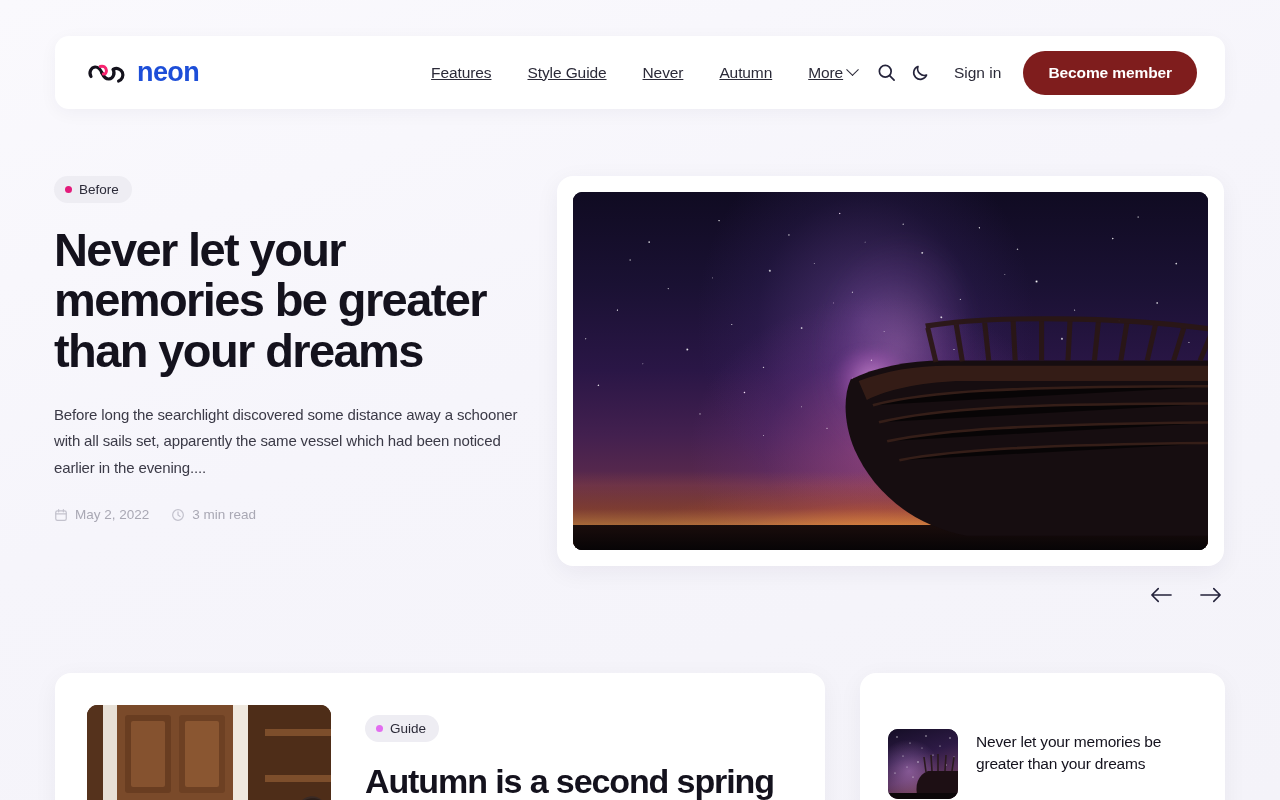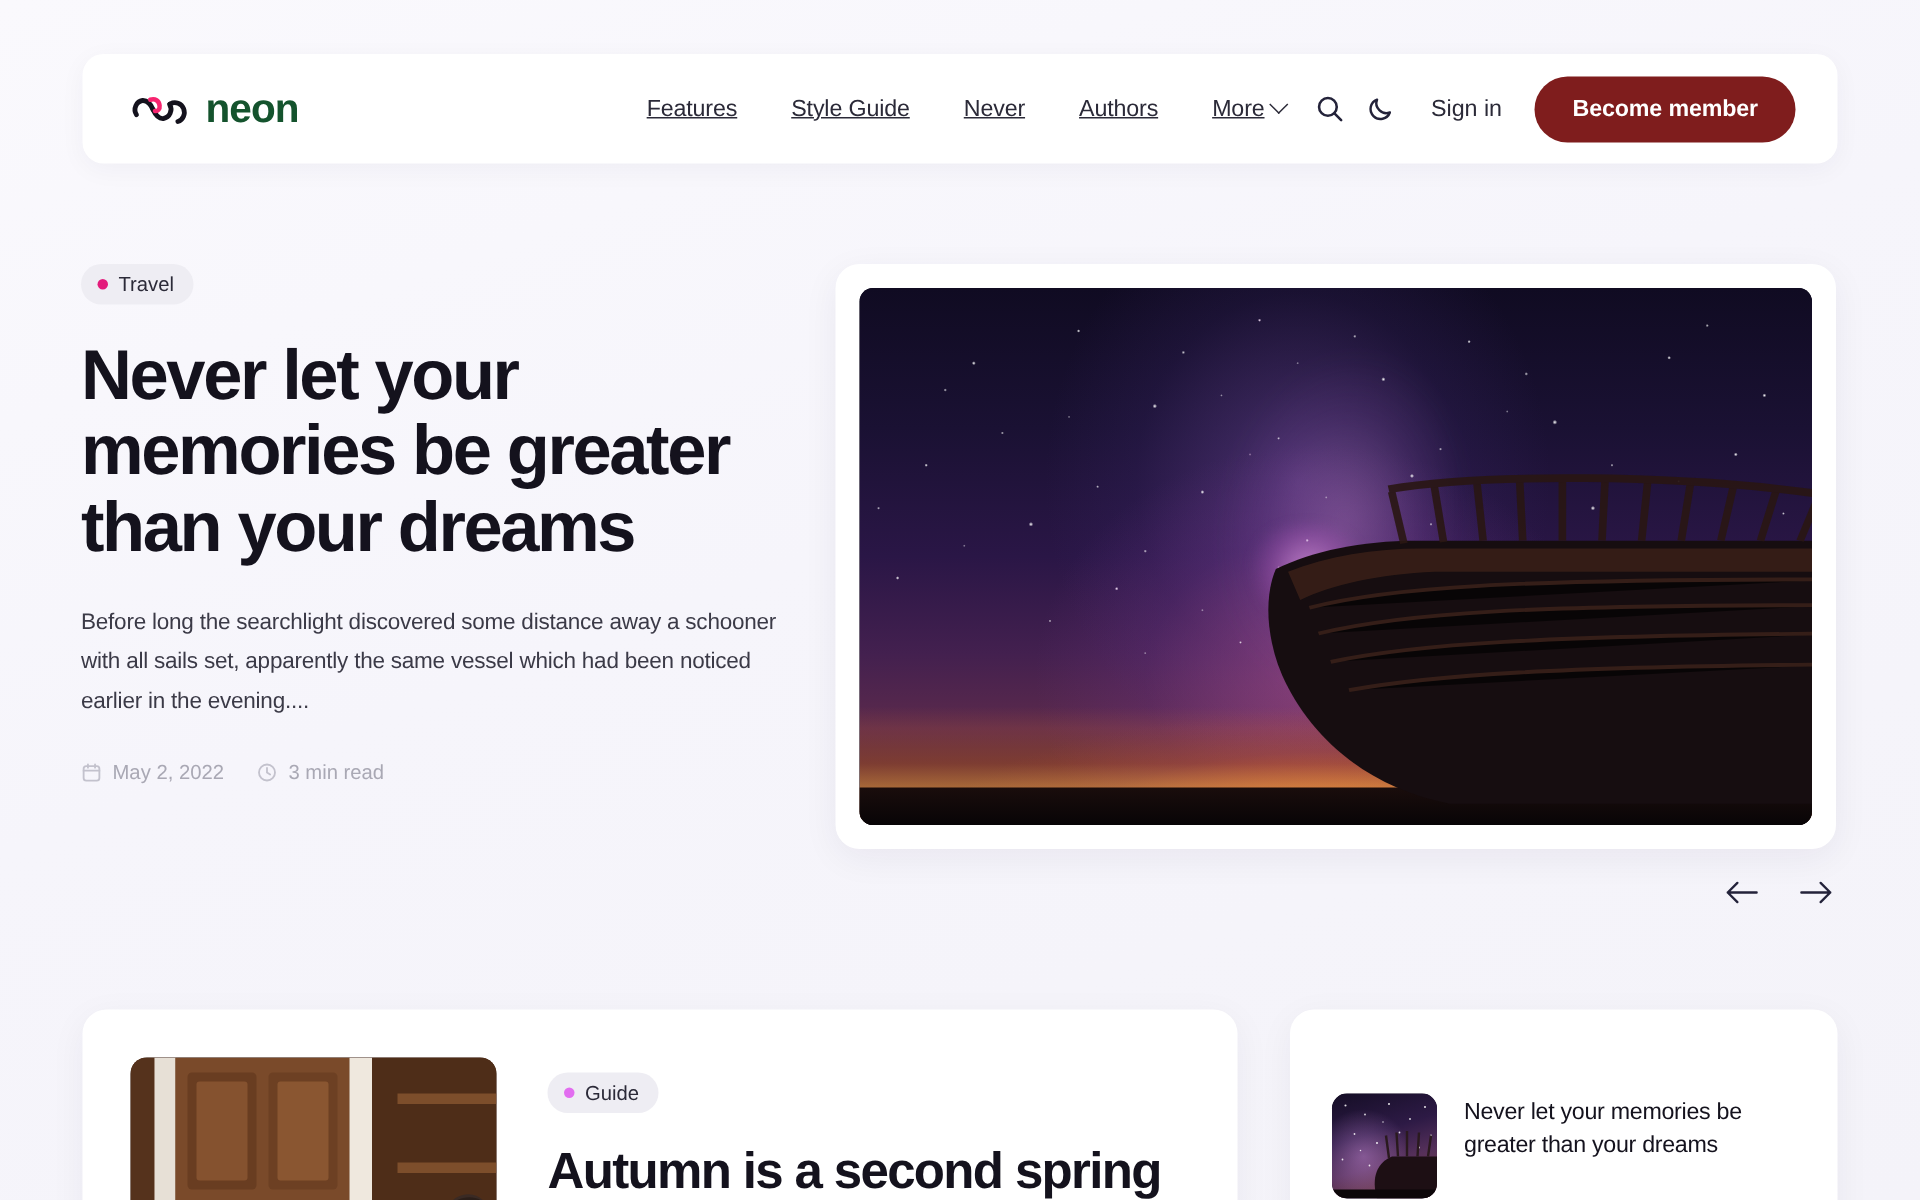--- a/index.html
+++ b/index.html
@@ -28,21 +28,21 @@
     display: flex;
     align-items: center;
     padding: 0 28px 0 32px;
   }
   .brand { display: flex; align-items: center; gap: 10px; }
   .logo-mark { width: 40px; height: 28px; display: block; flex: 0 0 auto; }
   .brand-name {
     font-size: 27px;
     font-weight: 700;
     letter-spacing: -0.6px;
-    color: #14532d;
+    color: #1d4ed8;
     line-height: 1;
     font-family: "Liberation Sans", sans-serif;
   }
 
   .nav {
     display: flex;
     align-items: center;
     gap: 36px;
     margin-left: 232px;
   }
@@ -386,21 +386,21 @@
       <span class="nav-item">
         <span>Features</span>
       </span>
       <span class="nav-item">
         <span>Style Guide</span>
       </span>
       <span class="nav-item">
         <span>Never</span>
       </span>
       <span class="nav-item">
-        <span>Authors</span>
+        <span>Autumn</span>
       </span>
       <span class="nav-item">
         <span>More</span>
         <i class="chev"></i>
       </span>
     </nav>
 
     <div class="actions">
       <span class="icon-btn">
         <svg width="19" height="19" viewBox="0 0 20 20" fill="none" stroke="#24233a" stroke-width="1.8" stroke-linecap="round">
@@ -414,21 +414,21 @@
         </svg>
       </span>
       <span class="signin">Sign in</span>
       <button class="cta">Become member</button>
     </div>
   </header>
 
   <section class="hero-left">
     <span class="tag-pill">
       <i class="tag-dot" style="background:#e31b7b"></i>
-      <span>Travel</span>
+      <span>Before</span>
     </span>
 
     <h1 class="hero-title">Never let your memories be greater than your dreams</h1>
 
     <p class="hero-excerpt">Before long the searchlight discovered some distance away a schooner with all sails set, apparently the same vessel which had been noticed earlier in the evening....</p>
 
     <div class="meta">
       <span class="meta-item">
         <span>
           <svg width="14" height="14" viewBox="0 0 16 16" fill="none" stroke="#c3c2cd" stroke-width="1.4">

